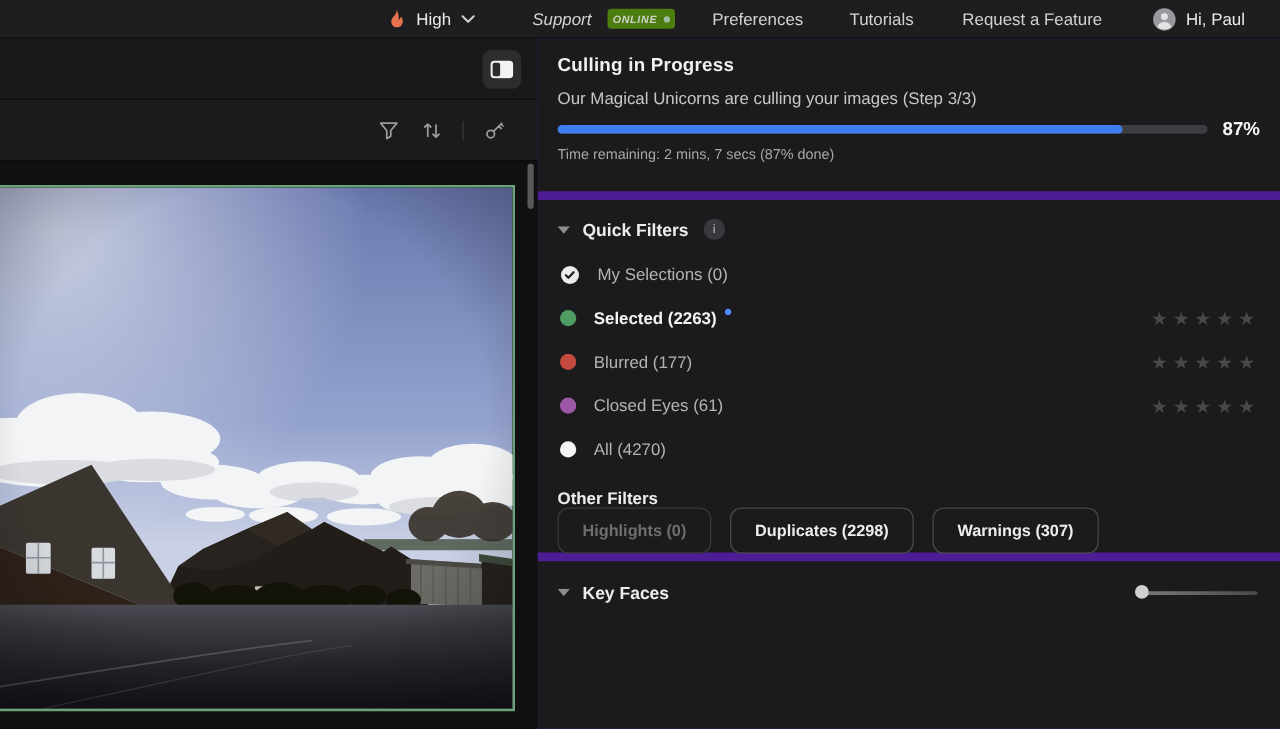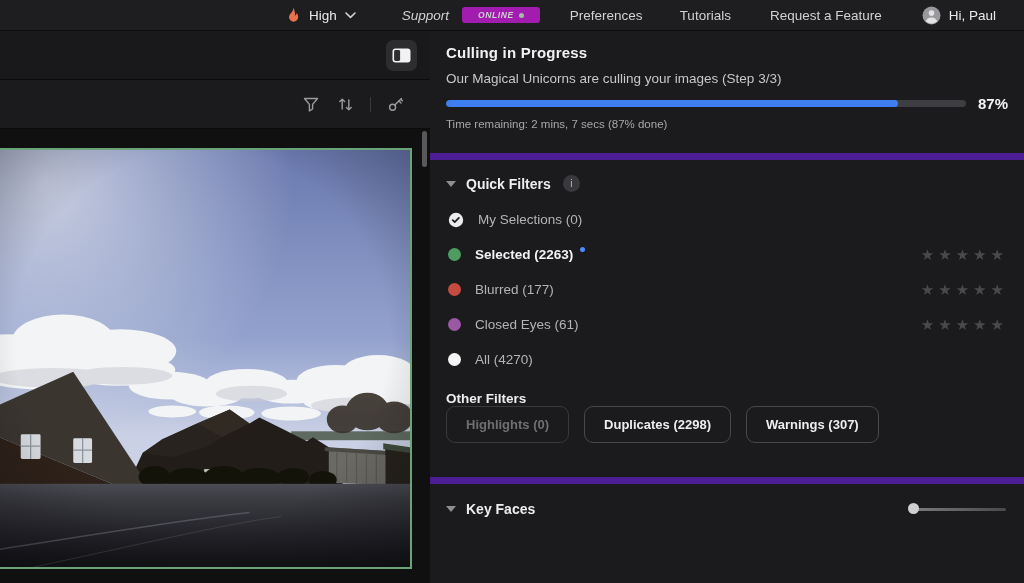--- a/index.html
+++ b/index.html
@@ -8,22 +8,22 @@
   .app{width:1024px;height:583px;display:flex;flex-direction:column;}
 
   
   .topbar{height:30px;flex:none;display:flex;align-items:center;justify-content:flex-end;
           background:#1e1e20;border-bottom:1px solid #0d0d0e;padding-right:28px;
           font-size:13.5px;color:#d4d4d6;}
   .tb-mode{display:flex;align-items:center;gap:8px;margin-right:46px;color:#eaeaec;cursor:pointer;}
   .tb-support{display:flex;align-items:flex-end;gap:13px;margin-right:30px;font-style:italic;}
   .tb-link{color:#d2d2d4;text-decoration:none;cursor:pointer;}
   .mr37{margin-right:37px}.mr39{margin-right:39px}.mr40{margin-right:40px}
-  .online-badge{display:flex;align-items:center;gap:5px;background:#a21caf;border-radius:3px;
-                padding:3px 16px;font-size:8.5px;font-weight:700;letter-spacing:.6px;color:#ccd3cc;}
+  .online-badge{display:flex;align-items:center;gap:5px;background:#4d7c0f;border-radius:3px;
+                padding:3px 4px;font-size:8.5px;font-weight:700;letter-spacing:.6px;color:#ccd3cc;}
   .online-dot{width:5px;height:5px;border-radius:50%;background:#9fbfa3;}
   .tb-user{display:flex;align-items:center;gap:8px;color:#eaeaec;cursor:pointer;}
 
   
   .main{flex:1;display:flex;min-height:0;}
 
   
   .left-panel{width:430px;flex:none;display:flex;flex-direction:column;background:#101011;}
   .lp-header{height:48px;flex:none;background:#19191b;border-bottom:1px solid #0b0b0c;
              display:flex;align-items:center;justify-content:flex-end;padding-right:13px;}
@@ -45,21 +45,21 @@
   .panel-card{background:#1b1b1d;}
   .progress-card{height:122px;flex:none;box-sizing:border-box;padding:13px 16px 0;}
   .progress-card h2{margin:0;font-size:15px;font-weight:600;color:#f1f1f3;letter-spacing:.2px;}
   .progress-sub{margin:10px 0 0;font-size:13.5px;color:#c7c7c9;}
   .progress-row{display:flex;align-items:center;gap:12px;margin-top:9px;}
   .progress-track{flex:1;height:7px;border-radius:4px;background:#3e3e42;overflow:hidden;}
   .progress-fill{height:100%;border-radius:4px;background:#3f7ef0;}
   .progress-pct{font-size:15px;font-weight:700;color:#f5f5f7;flex:none;}
   .time{margin:6px 0 0;font-size:11.5px;color:#a7a7a9;}
 
-  .filters-card{height:317px;flex:none;box-sizing:border-box;padding:15px 16px;}
+  .filters-card{height:282px;flex:none;box-sizing:border-box;padding:15px 16px;}
   .section-head{display:flex;align-items:center;gap:10px;cursor:pointer;}
   .section-head h3{margin:0;font-size:14px;font-weight:600;color:#ededef;}
   .info{width:17px;height:17px;border-radius:50%;background:#39393d;color:#bcbcbe;font-size:10px;
         display:flex;align-items:center;justify-content:center;margin-left:2px;font-style:normal;}
   .qf-list{margin-top:10px;}
   .qf-row{display:flex;align-items:center;height:35px;padding-left:2px;cursor:pointer;}
   .qf-dot{width:13px;height:13px;border-radius:50%;flex:none;}
   .qf-check{display:flex;flex:none;}
   .qf-label{margin-left:14px;font-size:13.5px;color:#b4b4b6;}
   .qf-label.active{color:#f3f3f5;font-weight:600;}

